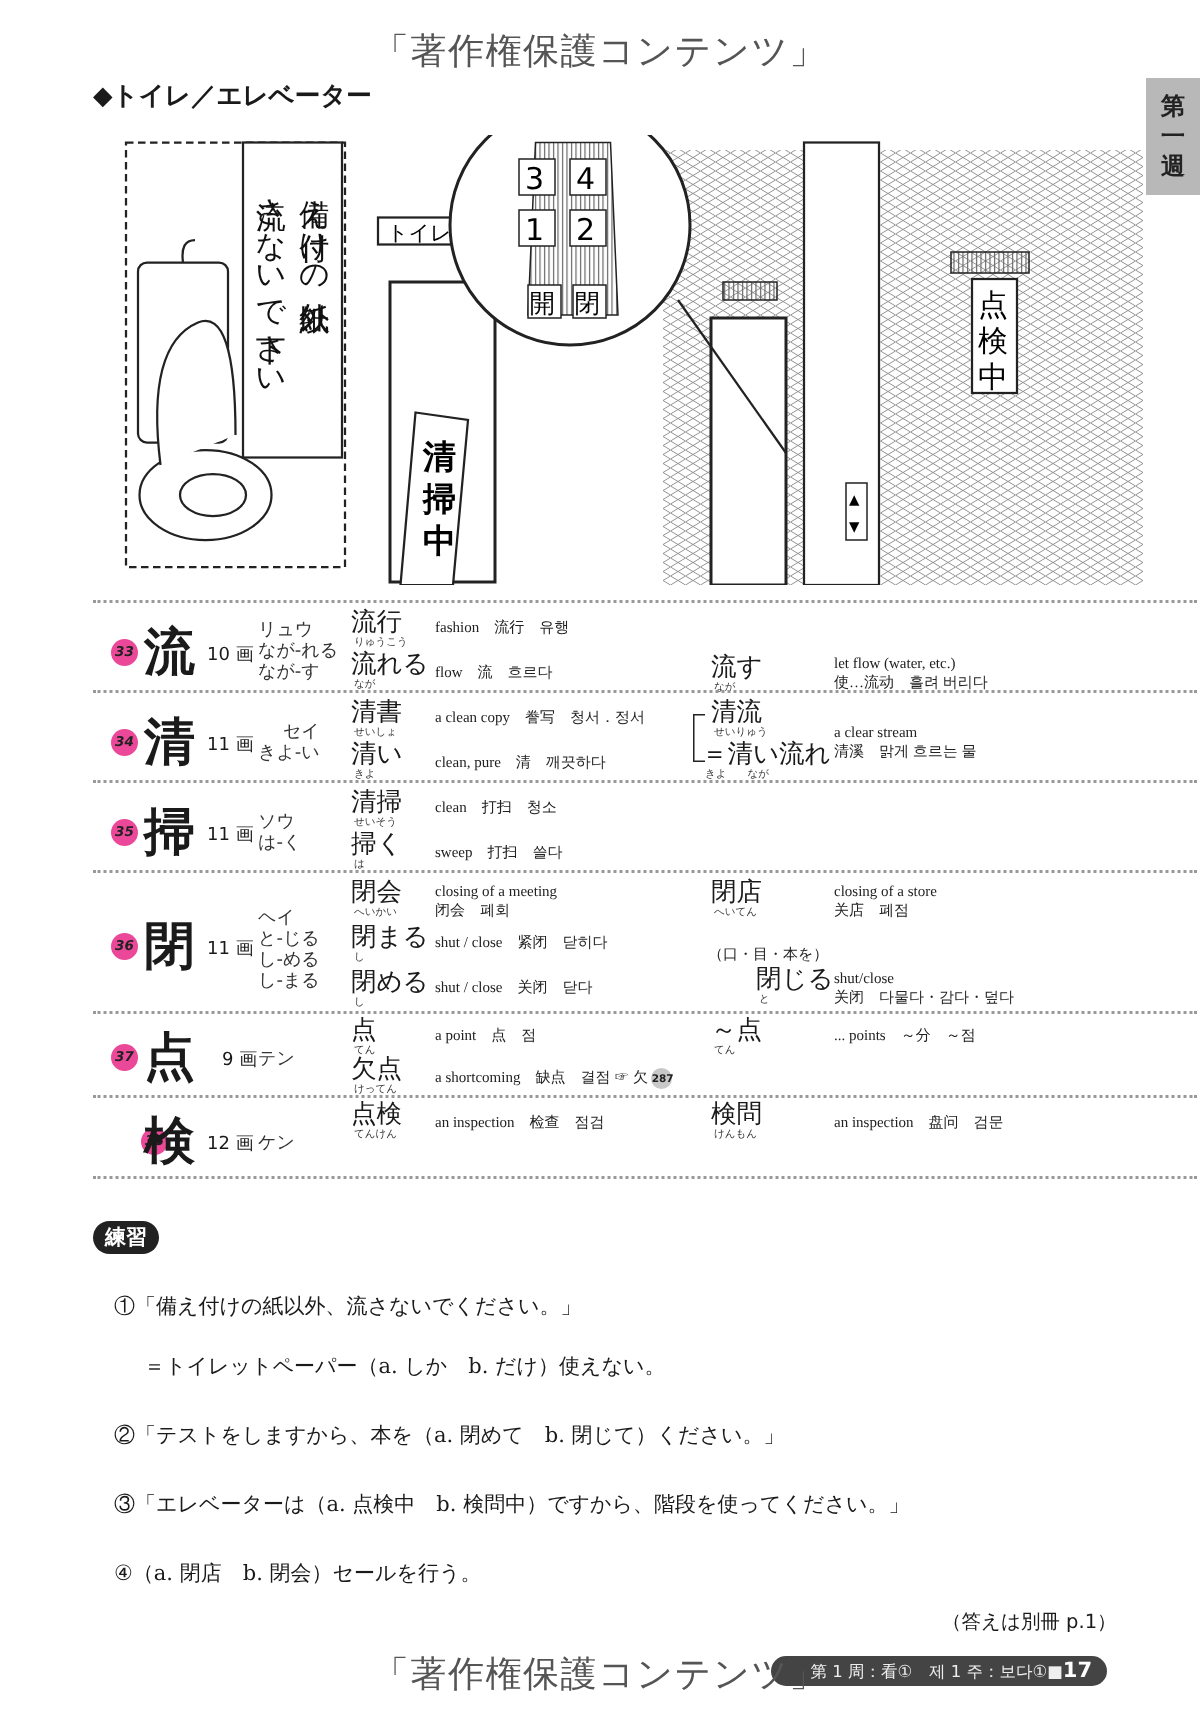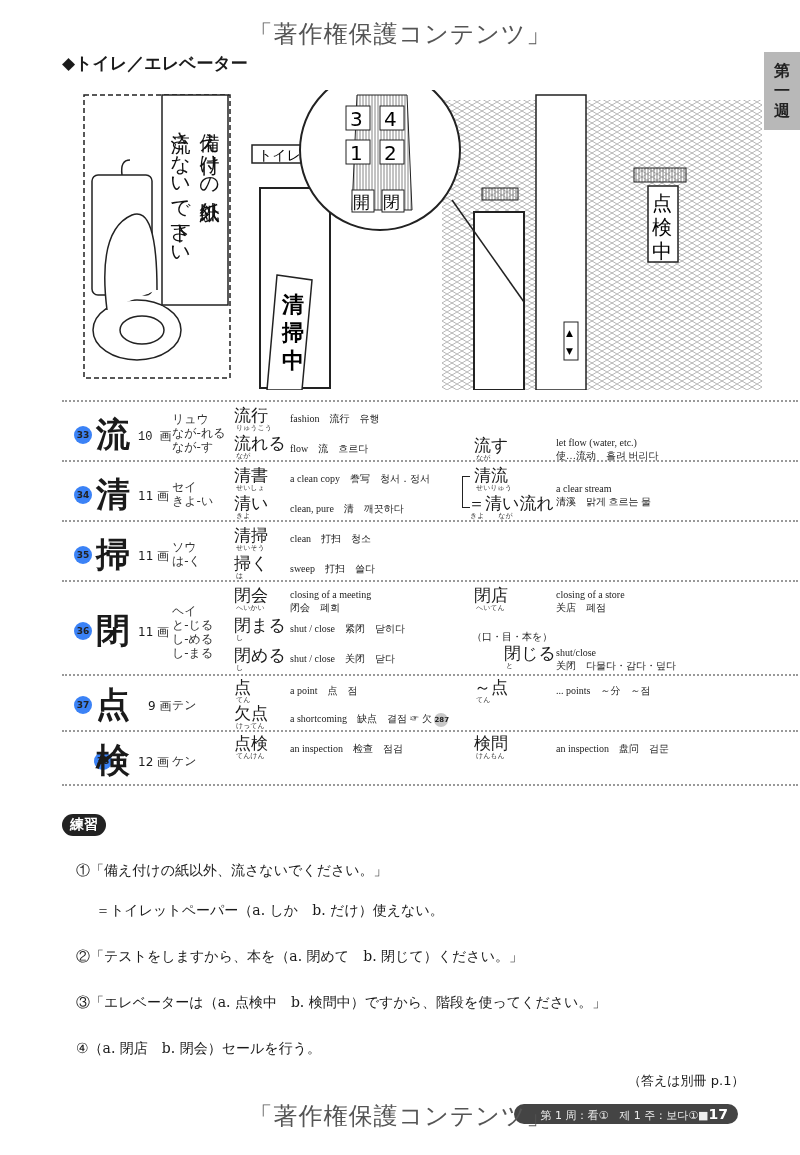--- a/index.html
+++ b/index.html
@@ -16,21 +16,21 @@
   .section-title { position: absolute; left: 62px; top: 52px; font-size: 17px; font-weight: bold; font-family: "DejaVu Sans", sans-serif; }
 
   
   .illus { position: absolute; left: 62px; top: 90px; width: 700px; height: 300px; }
   .illus svg { width: 100%; height: 100%; }
 
   
   .kanji-table { position: absolute; left: 62px; top: 400px; width: 736px; }
   .krow { position: relative; border-top: 2px dotted #999; }
   .krow.last { border-bottom: 2px dotted #999; }
-  .knum { position: absolute; left: 12px; width: 18px; height: 18px; border-radius: 50%; background: #3b82f6; font-size: 9px; font-weight: bold; text-align: center; line-height: 18px; color: #222; }
+  .knum { position: absolute; left: 12px; width: 18px; height: 18px; border-radius: 50%; background: #ec4899; font-size: 9px; font-weight: bold; text-align: center; line-height: 18px; color: #222; font-style: italic; }
   .kbig { position: absolute; left: 34px; font-size: 34px; font-family: "DejaVu Serif", serif; font-weight: bold; }
   .kstroke { position: absolute; left: 76px; font-size: 12px; }
   .kread { position: absolute; left: 110px; font-size: 12px; line-height: 14px; color: #333; }
   .word { position: absolute; font-family: "DejaVu Serif", serif; }
   .word .w { font-size: 17px; line-height: 18px; display: block; }
   .word .f { font-size: 7px; line-height: 8px; display: block; color: #333; padding-left: 2px; }
   .mean { position: absolute; font-family: "Liberation Serif", serif; font-size: 10px; line-height: 13px; color: #222; }
   .bracket { position: absolute; border: 1.5px solid #222; border-right: none; width: 8px; }
   .ref-badge { display: inline-block; width: 14px; height: 14px; border-radius: 50%; background: #c8c8c8; font-size: 7px; font-weight: bold; text-align: center; line-height: 14px; font-family: "DejaVu Sans", sans-serif; }
 
@@ -117,21 +117,21 @@
     <text x="291" y="118" font-size="17" font-family="DejaVu Sans">開</text>
     <text x="321" y="118" font-size="17" font-family="DejaVu Sans">閉</text>
   </svg>
 </div>
 
 <div class="kanji-table">
 
   <div class="krow" style="height:60px;">
     <div class="knum" style="top:24px;">33</div>
     <div class="kbig" style="top:10px;">流</div>
-    <div class="kstroke" style="top:26px;font-family:Liberation Mono, monospace;">10 画</div>
+    <div class="kstroke" style="top:26px;">10 画</div>
     <div class="kread" style="top:10px;">
       <div>リュウ</div>
         <div>なが-れる</div>
         <div>なが-す</div>
     </div>
     <div class="word" style="left:172px;top:4px;">
         <span class="w">流行</span>
         <span class="f">りゅうこう</span>
       </div>
     <div class="mean" style="left:228px;top:10px;">fashion　流行　유행</div>
@@ -147,21 +147,21 @@
     <div class="mean" style="left:494px;top:34px;">
         <div>let flow (water, etc.)</div>
         <div>使…流动　흘려 버리다</div>
       </div>
   </div>
 
   <div class="krow" style="height:60px;">
     <div class="knum" style="top:24px;">34</div>
     <div class="kbig" style="top:10px;">清</div>
     <div class="kstroke" style="top:26px;">11 画</div>
-    <div class="kread" style="top:18px;">
+    <div class="kread" style="top:18px;text-align:right;">
       <div>セイ</div>
         <div>きよ-い</div>
     </div>
     <div class="word" style="left:172px;top:4px;">
         <span class="w">清書</span>
         <span class="f">せいしょ</span>
       </div>
     <div class="mean" style="left:228px;top:10px;">a clean copy　誊写　청서．정서</div>
     <div class="word" style="left:172px;top:32px;">
         <span class="w">清い</span>

